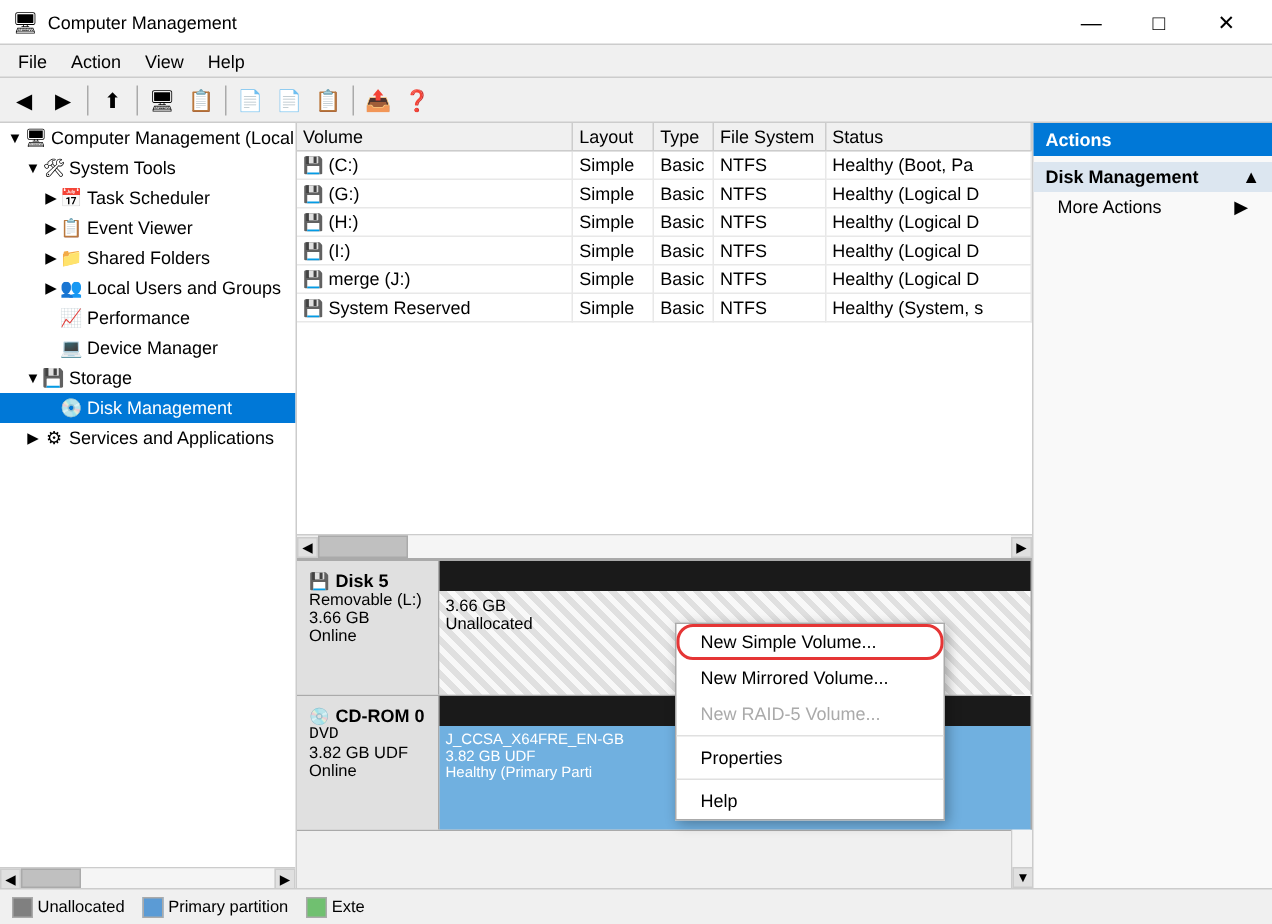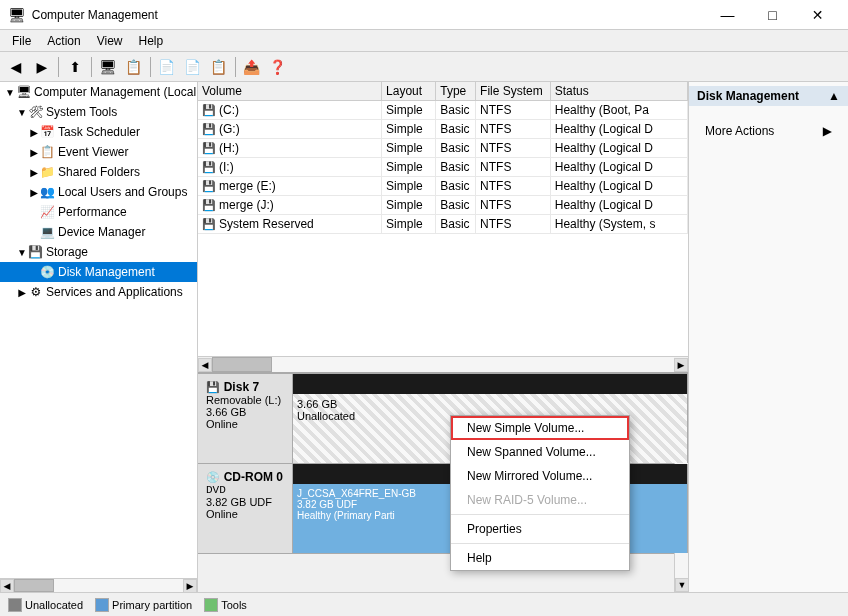--- a/index.html
+++ b/index.html
@@ -161,21 +161,21 @@
     .actions-section-title {
       background: #dce6f0;
       padding: 3px 8px;
       font-weight: bold;
       font-size: 12px;
       display: flex;
       align-items: center;
       justify-content: space-between;
     }
     .actions-link {
-      padding: 18px 16px;
+      padding: 3px 16px;
       cursor: pointer;
       display: flex;
       align-items: center;
       justify-content: space-between;
       font-size: 12px;
     }
 
     
     .status-bar {
       height: 24px;
@@ -204,20 +204,21 @@
       border: 1px solid #aaa;
       box-shadow: 2px 2px 8px rgba(0,0,0,0.3);
       z-index: 100;
       min-width: 180px;
     }
     .ctx-item {
       padding: 5px 16px;
       cursor: pointer;
       font-size: 12px;
       white-space: nowrap;
+      border-radius: 11px;
     }
     .ctx-item.highlighted {
       background: white;
       border: 2px solid #e53535;
       color: black;
       font-weight: normal;
       padding: 3px 14px;
     }
     .ctx-item.disabled { color: #aaa; cursor: default; }
     .ctx-sep { height: 1px; background: #e0e0e0; margin: 2px 0; }
@@ -419,27 +420,20 @@
               <td>Healthy (Logical D</td>
             </tr>
             <tr>
               <td><span style="font-size:11px;">💾</span> (I:)</td>
               <td>Simple</td>
               <td>Basic</td>
               <td>NTFS</td>
               <td>Healthy (Logical D</td>
             </tr>
             <tr>
-              <td><span style="font-size:11px;">💾</span> merge (E:)</td>
-              <td>Simple</td>
-              <td>Basic</td>
-              <td>NTFS</td>
-              <td>Healthy (Logical D</td>
-            </tr>
-            <tr>
               <td><span style="font-size:11px;">💾</span> merge (J:)</td>
               <td>Simple</td>
               <td>Basic</td>
               <td>NTFS</td>
               <td>Healthy (Logical D</td>
             </tr>
             <tr>
               <td><span style="font-size:11px;">💾</span> System Reserved</td>
               <td>Simple</td>
               <td>Basic</td>
@@ -463,21 +457,21 @@
       <div style="position:absolute; right:0; top:0; width:14px; height:100%; background:#f0f0f0; border-left:1px solid #ccc; display:flex; flex-direction:column;">
         <div class="v-scroll-up">▲</div>
         <div style="flex:1; background:#f5f5f5;"></div>
         <div class="v-scroll-up">▼</div>
       </div>
 
       <div class="disk-row" style="height:90px;">
         <div class="disk-label">
           <div style="display:flex; align-items:center; gap:4px;">
             <span>💾</span>
-            <strong>Disk 7</strong>
+            <strong>Disk 5</strong>
           </div>
           <div style="font-size:11px;">Removable (L:)</div>
           <div style="font-size:11px;">3.66 GB</div>
           <div style="font-size:11px;">Online</div>
         </div>
         <div class="disk-partitions">
 
           <div style="flex:1; display:flex; flex-direction:column;">
             <div class="part-block part-black" style="height:20px; width:100%;"></div>
             <div class="part-block part-unalloc" style="flex:1; align-items:flex-start; justify-content:flex-start; padding:4px;">
@@ -506,20 +500,21 @@
               <div style="font-size:10px; color:white;">3.82 GB UDF</div>
               <div style="font-size:10px; color:white;">Healthy (Primary Parti</div>
             </div>
           </div>
         </div>
       </div>
     </div>
   </div>
 
   <div class="actions-panel">
+    <div class="actions-header">Actions</div>
     <div class="actions-section">
       <div class="actions-section-title">
         <span>Disk Management</span>
         <span>▲</span>
       </div>
       <div class="actions-link">
         <span>More Actions</span>
         <span>▶</span>
       </div>
     </div>
@@ -531,27 +526,26 @@
     <div class="legend-item">
       <div class="legend-box" style="background:#808080;"></div>
       <span>Unallocated</span>
     </div>
     <div class="legend-item">
       <div class="legend-box" style="background:#5b9bd5;"></div>
       <span>Primary partition</span>
     </div>
     <div class="legend-item">
       <div class="legend-box" style="background:#70c070;"></div>
-      <span>Tools</span>
+      <span>Exte</span>
     </div>
   </div>
 </div>
 
 <div class="context-menu" style="top: 415px; left: 450px;">
   <div class="ctx-item highlighted">New Simple Volume...</div>
-  <div class="ctx-item">New Spanned Volume...</div>
   <div class="ctx-item">New Mirrored Volume...</div>
   <div class="ctx-item disabled">New RAID-5 Volume...</div>
   <div class="ctx-sep"></div>
   <div class="ctx-item">Properties</div>
   <div class="ctx-sep"></div>
   <div class="ctx-item">Help</div>
 </div>
 
 </body></html>

